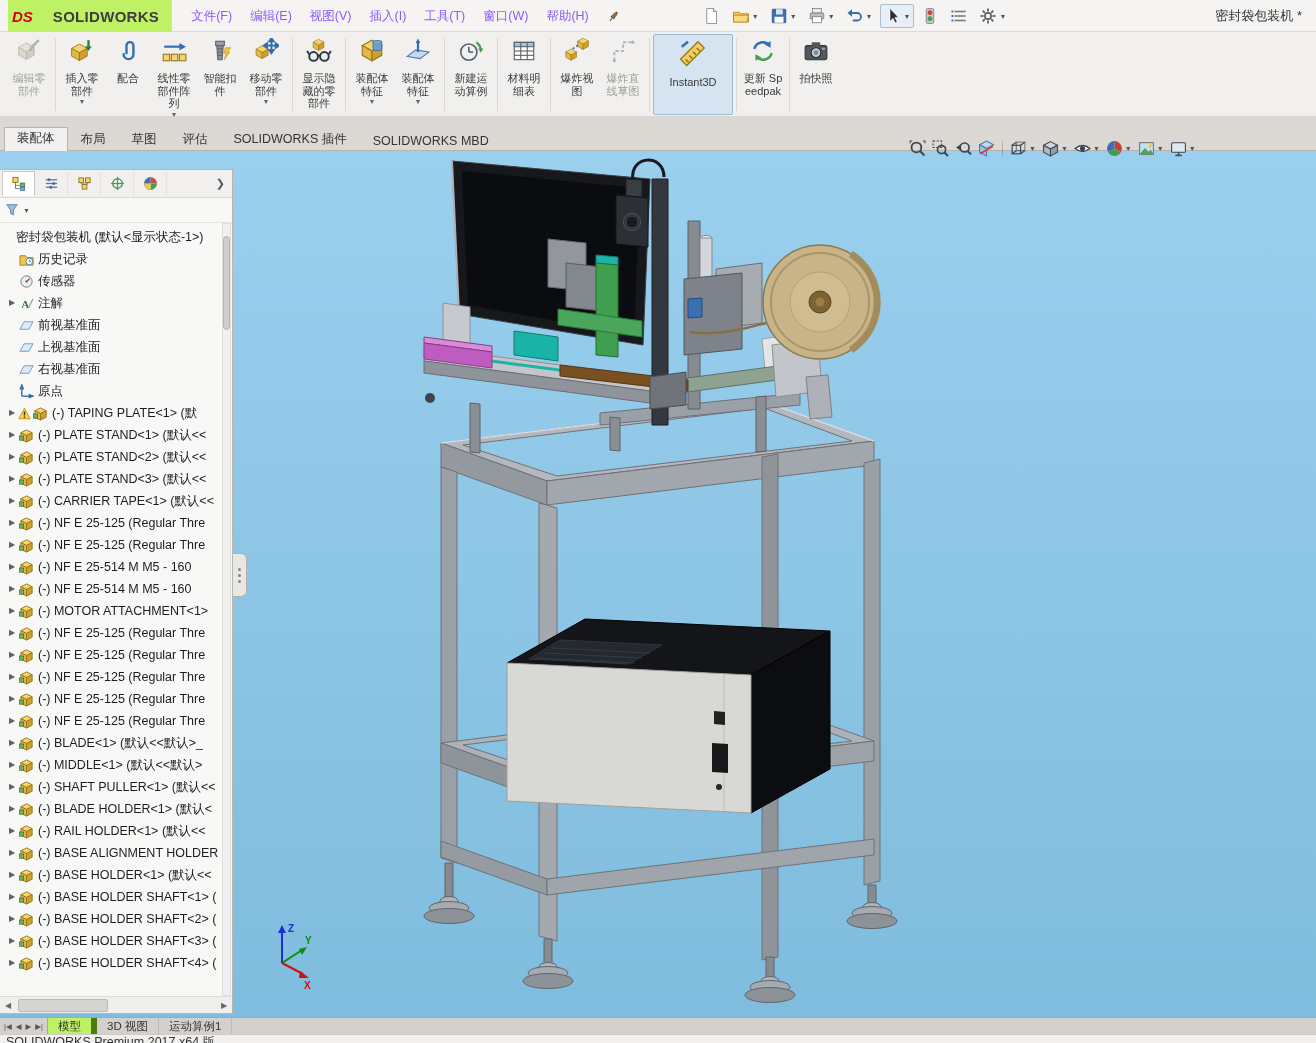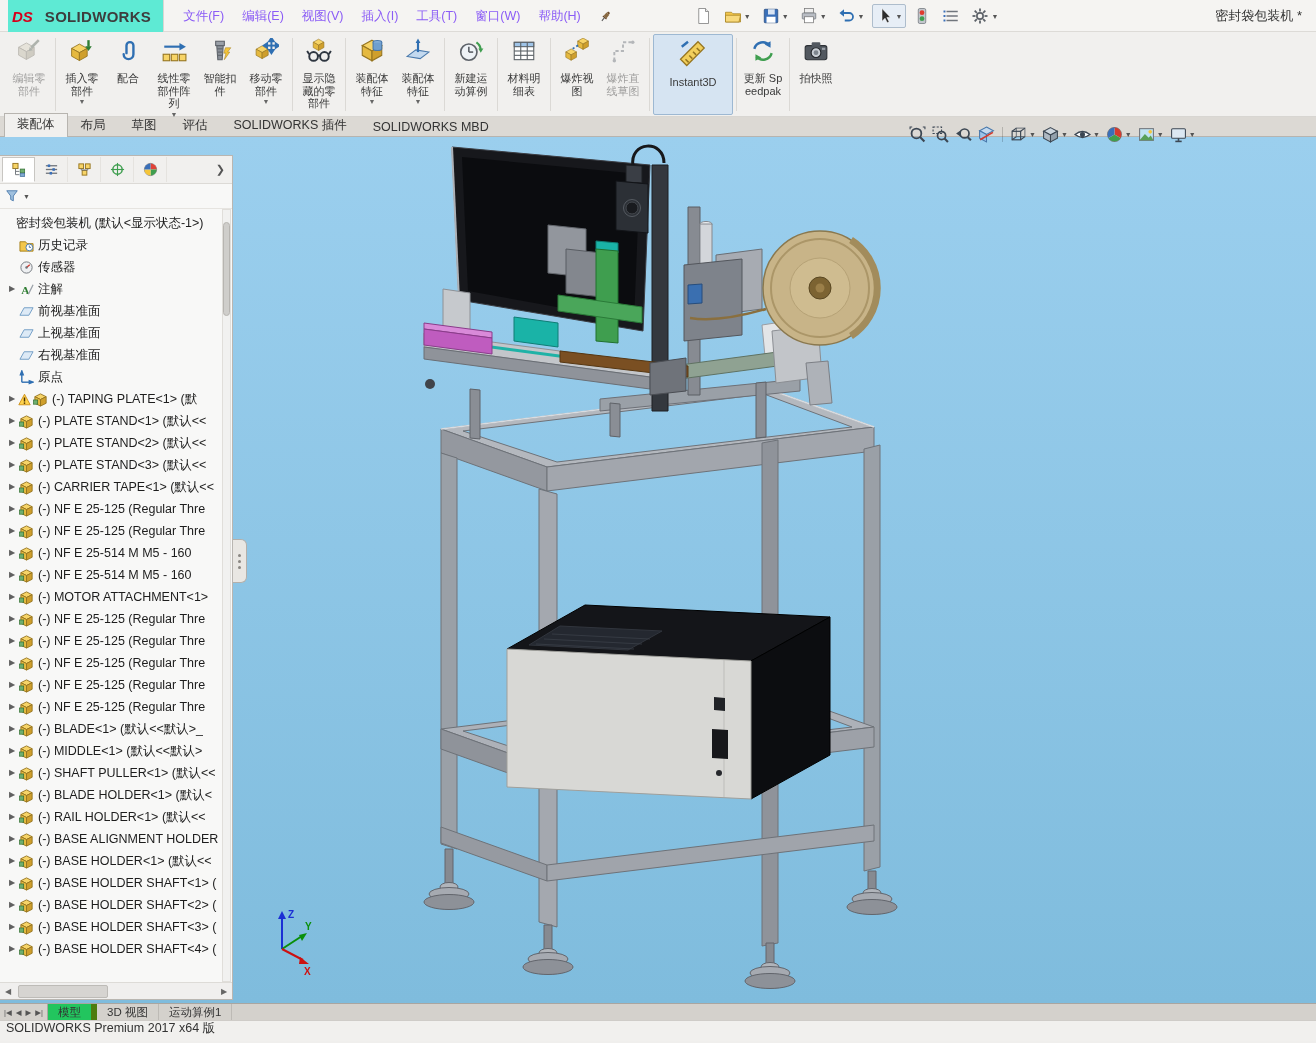--- a/index.html
+++ b/index.html
@@ -4,22 +4,22 @@
 <style>
   html,body{margin:0;padding:0}
   body{width:1316px;height:1043px;overflow:hidden;background:#f0efed;position:relative;
        font-family:"Liberation Sans","DejaVu Sans",sans-serif;-webkit-font-smoothing:antialiased}
   .icon{display:inline-flex;align-items:center;justify-content:center}
   .icon svg{display:block}
 
   
   .titlebar{height:32px;display:flex;align-items:center;background:#f5f4f2;
             box-shadow:inset 0 -1px 0 #dddbd7;padding:0 8px;box-sizing:border-box}
-  .logo{display:flex;align-items:center;gap:12px;padding:0 12px 0 4px;height:100%;
-        border-right:1px solid #d8d6d2;background:#5eead4}
+  .logo{display:flex;align-items:center;gap:20px;padding:0 12px 0 4px;height:100%;
+        border-right:1px solid #d8d6d2;background:#bef264}
   .logo-ds{color:#d6001c;font-weight:bold;font-style:italic;font-size:15px}
   .logo-text{font-weight:bold;color:#3d3d3d;font-size:15px;letter-spacing:.3px}
   .menubar{display:flex;margin-left:10px}
   .menu-item{font-size:12.5px;color:#8b5cf6;padding:5px 9px;cursor:default}
   .pin-slot{margin:0 8px}
   .pin-slot svg{width:15px;height:15px}
   .qat{display:flex;align-items:center;gap:3px;margin-left:70px}
   .qat-btn{display:flex;align-items:center;padding:2px 3px;border-radius:2px;border:1px solid transparent}
   .qat-btn.boxed{border-color:#aebdcc;background:#e7eef6}
   .qat-btn svg{width:18px;height:18px}
@@ -34,21 +34,21 @@
   .rb .icon svg{width:26px;height:26px}
   .rb.wide{width:80px}
   .rb.wide .icon svg{width:30px;height:30px}
   .rb-label{font-size:11px;line-height:1.15;text-align:center;color:#3a3a3a;margin-top:8px;word-break:break-all}
   .rb.disabled{opacity:.45;filter:grayscale(.85)}
   .rb.active{background:#d6e4f2;border-color:#9db8d2}
   .rb-caret{font-size:7px;color:#666;margin-top:1px;line-height:1}
   .rb-sep{width:1px;background:#dbd9d5;margin:4px 3px}
 
   
-  .tabrow{height:20px;background:#dcd9d4;display:flex;align-items:flex-end;padding-left:4px;
+  .tabrow{height:34px;background:#dcd9d4;display:flex;align-items:flex-end;padding-left:4px;
           box-sizing:border-box;box-shadow:inset 0 -1px 0 #b7b4af}
   .tab{font-size:12.5px;color:#333;padding:2px 12px 3px;border:1px solid transparent;border-bottom:none}
   .tab.active{background:#f1f0ee;border-color:#b7b4af;padding-bottom:4px}
 
   
   .viewport{position:relative;height:866px;background:linear-gradient(#9bcfee,#7fbcdd)}
   #scene{position:absolute;left:0;top:0}
 
   .headsup{position:absolute;left:908px;top:-15px;display:flex;align-items:center;gap:4px;height:24px;z-index:6}
   .hu-btn{display:flex;align-items:center;padding:1px}
@@ -91,21 +91,21 @@
   .splitter{position:absolute;left:233px;top:402px;width:13px;height:42px;background:#e9e7e3;
             border:1px solid #b3b0ab;border-left:none;border-radius:0 6px 6px 0;display:flex;
             flex-direction:column;align-items:center;justify-content:center;gap:3px;z-index:5}
   .splitter i{width:3px;height:3px;background:#8a8782;border-radius:50%}
 
   
   .bottomtabs{height:17px;background:#d4d1cc;display:flex;align-items:stretch;
               border-top:1px solid #a9a6a1;box-sizing:border-box;font-size:11.5px}
   .bt-nav{display:flex;align-items:center;padding:0 4px;gap:4px;color:#555;font-size:7.5px}
   .btab{display:flex;align-items:center;padding:0 10px;color:#333;border-right:1px solid #bdbab5}
-  .btab.active{background:#22c55e;border-left:1px solid #a9a6a1;border-right:6px solid #4d7c0f}
+  .btab.active{background:#bef264;border-left:1px solid #a9a6a1;border-right:6px solid #4d7c0f}
   .statusbar{height:21px;background:#f1f0ee;box-shadow:inset 0 1px 0 #cfccc8;display:flex;
              align-items:flex-start;font-size:12.5px;color:#333;padding-left:6px;box-sizing:border-box}
 </style>
 </head>
 <body>
 
 <div class="titlebar">
   <div class="logo">
     <span class="logo-ds">DS</span>
     <span class="logo-text">SOLIDWORKS</span>

